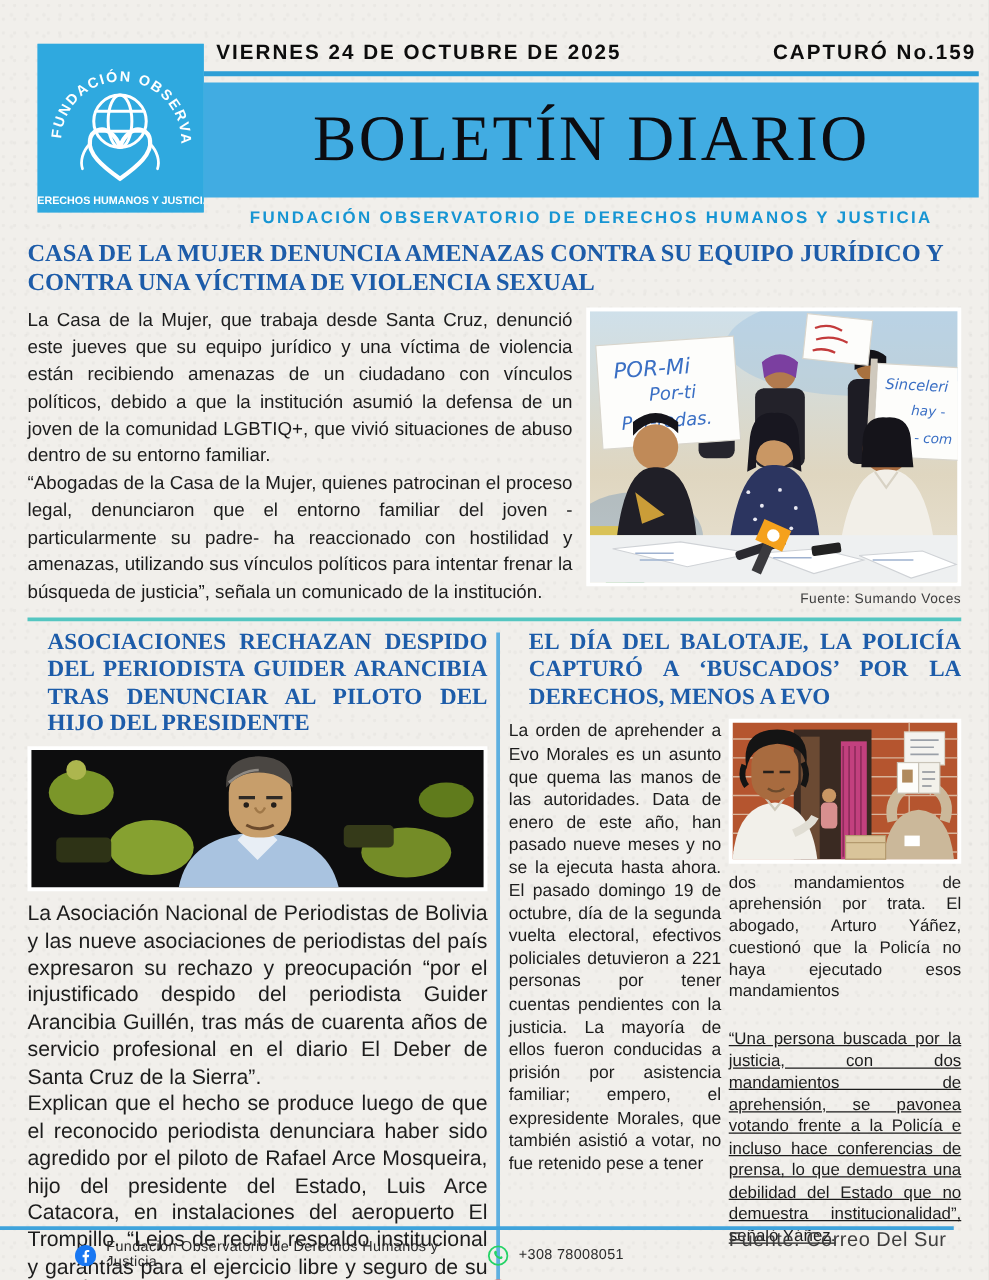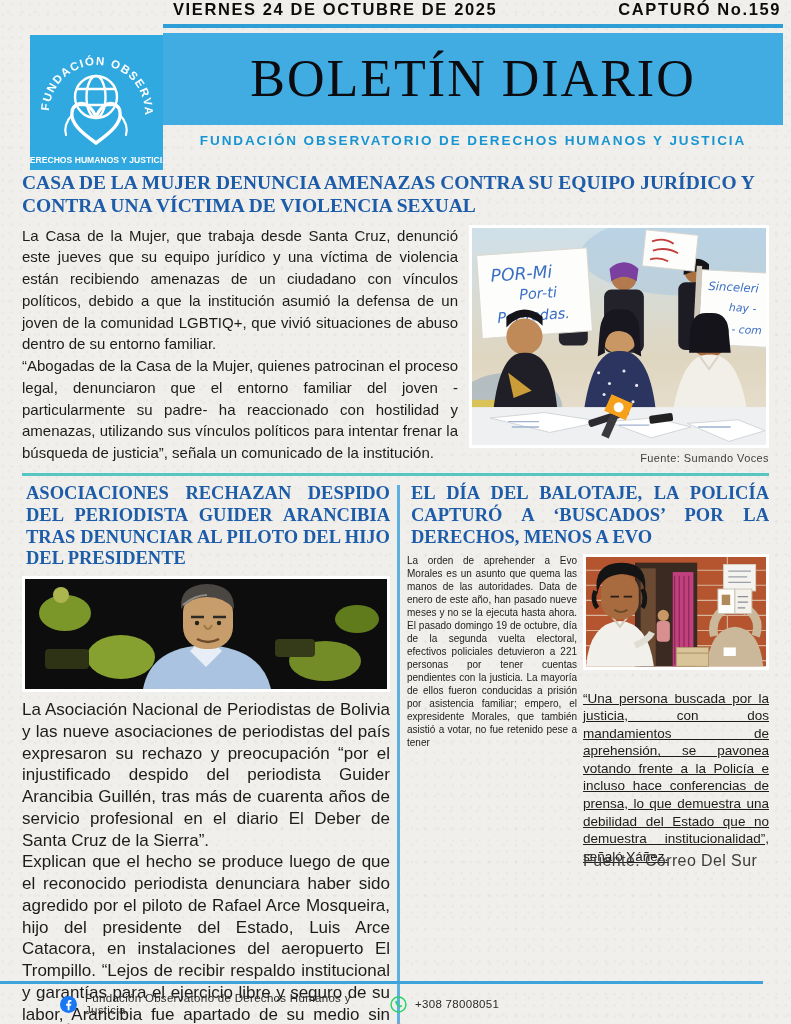--- a/index.html
+++ b/index.html
@@ -9,52 +9,52 @@
     background-color:#f1efeb;
     background-image:
       radial-gradient(circle at 30% 40%, rgba(120,120,118,.06) 1px, transparent 1.6px),
       radial-gradient(circle at 70% 70%, rgba(120,120,118,.05) 1px, transparent 2px);
     background-size:9px 11px,13px 17px;
     color:#1c1c1c;
   }
   
   .logo{position:absolute;left:30px;top:35px;width:133px;height:135px;background:#2fa9df;z-index:3;}
   .logo svg{display:block;width:100%;height:100%;}
-  .head-right{margin:0 8px 0 163px;}
+  .head-right{margin:0 8px 0 163px;padding-top:33px;}
   .topbar{display:flex;justify-content:space-between;align-items:flex-end;
     font-weight:bold;font-size:16.5px;letter-spacing:1.6px;color:#0d0d0d;padding:0 2px 5px 10px;}
   .blue-rule{height:4px;background:#2e9fd6;}
   .band{margin-top:5px;height:92px;background:#41ace2;display:flex;align-items:center;justify-content:center;}
   .band-title{font-family:"Liberation Serif",serif;font-size:52px;color:#0c0c10;letter-spacing:2px;line-height:1;}
   .subtitle{margin-top:8px;text-align:center;color:#1795d3;font-weight:bold;
     font-size:13.5px;letter-spacing:1.9px;}
   
   .main{padding:8px 22px 0 22px;}
   .h-art{font-family:"Liberation Serif",serif;font-weight:bold;color:#1d5ca9;margin:0;}
-  .h1{font-size:19.5px;line-height:1.17;margin:16px 0 7px 0;}
-  .h2{font-size:18.5px;line-height:1.18;text-align:justify;margin:0 0 6px 4px;}
+  .h1{font-size:19.5px;line-height:1.17;margin:4px 0 7px 0;}
+  .h2{font-size:18.5px;line-height:1.18;text-align:justify;margin:0 0 6px 16px;}
   .art1-row{display:flex;gap:11px;}
   .art1-text{width:436px;font-size:15px;line-height:1.45;text-align:justify;}
   .art1-text p{margin:0;}
   .art1-fig{flex:1;}
   .photo-frame{background:#fff;padding:3px;}
   .photo-frame svg{display:block;width:100%;}
   .caption{font-size:11px;color:#3e3e3e;letter-spacing:.4px;text-align:right;margin-top:4px;}
   .teal-rule{height:3px;background:#55c6c1;margin:9px 0 7px 0;}
   
   .cols{display:flex;align-items:stretch;}
   .colL{width:368px;}
   .colR{flex:1;}
   .v-rule{width:3px;background:#5fb0e0;margin:2px 7px 0 7px;}
   .body2{font-size:17px;line-height:1.28;text-align:justify;}
   .body2 p{margin:0;}
   .art2-photo{margin:2px 0 7px 0;}
   .cap-inline{font-size:16px;color:#3e3e3e;letter-spacing:.4px;text-align:left;margin-top:-14px;}
   .art3-row{display:flex;gap:6px;margin-top:4px;}
-  .art3-left{width:170px;font-size:10px;line-height:1.3;text-align:justify;}
+  .art3-left{width:170px;font-size:14px;line-height:1.3;text-align:justify;}
   .art3-right{flex:1;font-size:13.5px;line-height:1.3;text-align:justify;}
   .art3-right .photo-frame{margin-bottom:6px;}
   .art3-right p{margin:0;}
   .art3-right .p2{margin-top:20px;text-decoration:underline;}
   
   .foot-rule{position:absolute;left:0;right:28px;top:981px;height:3px;background:#3fa3db;}
   .footer{position:absolute;left:0;top:988px;width:791px;display:grid;
     grid-template-columns:330px 1fr;padding:4px 0 0 60px;row-gap:7px;
     font-size:11.5px;color:#2b2b2b;letter-spacing:.3px;}
   .f-item{display:flex;align-items:center;gap:8px;}
@@ -289,20 +289,21 @@
                   <rect x="158" y="34" width="18" height="26" fill="#f3f1ea" stroke="#c9c4b8"></rect>
                   <rect x="144" y="40" width="9" height="11" fill="#b08a5c"></rect>
                   <path d="M 161,42 h 11 M 161,48 h 11 M 161,54 h 8" stroke="#8a8f96" stroke-width="1.3"></path>
                   <rect x="146" y="96" width="13" height="9" fill="#ffffff"></rect>
                 </g>
 
                 <rect x="96" y="96" width="34" height="20" fill="#d9c49a" stroke="#b49a6e"></rect>
                 <path d="M 96,102 h 34" stroke="#b49a6e" stroke-width="1.2"></path>
               </svg>
             </div>
+            <p>dos mandamientos de aprehensión por trata. El abogado, Arturo Yáñez, cuestionó que la Policía no haya ejecutado esos mandamientos</p>
             <p class="p2">“Una persona buscada por la justicia, con dos mandamientos de aprehensión, se pavonea votando frente a la Policía e incluso hace conferencias de prensa, lo que demuestra una debilidad del Estado que no demuestra institucionalidad”, señaló Yáñez.</p>
             <div class="cap-inline">Fuente: Correo Del Sur</div>
           </div>
         </div>
       </div>
     </div>
   </div>
 
   <div class="foot-rule"></div>
   <div class="footer">

